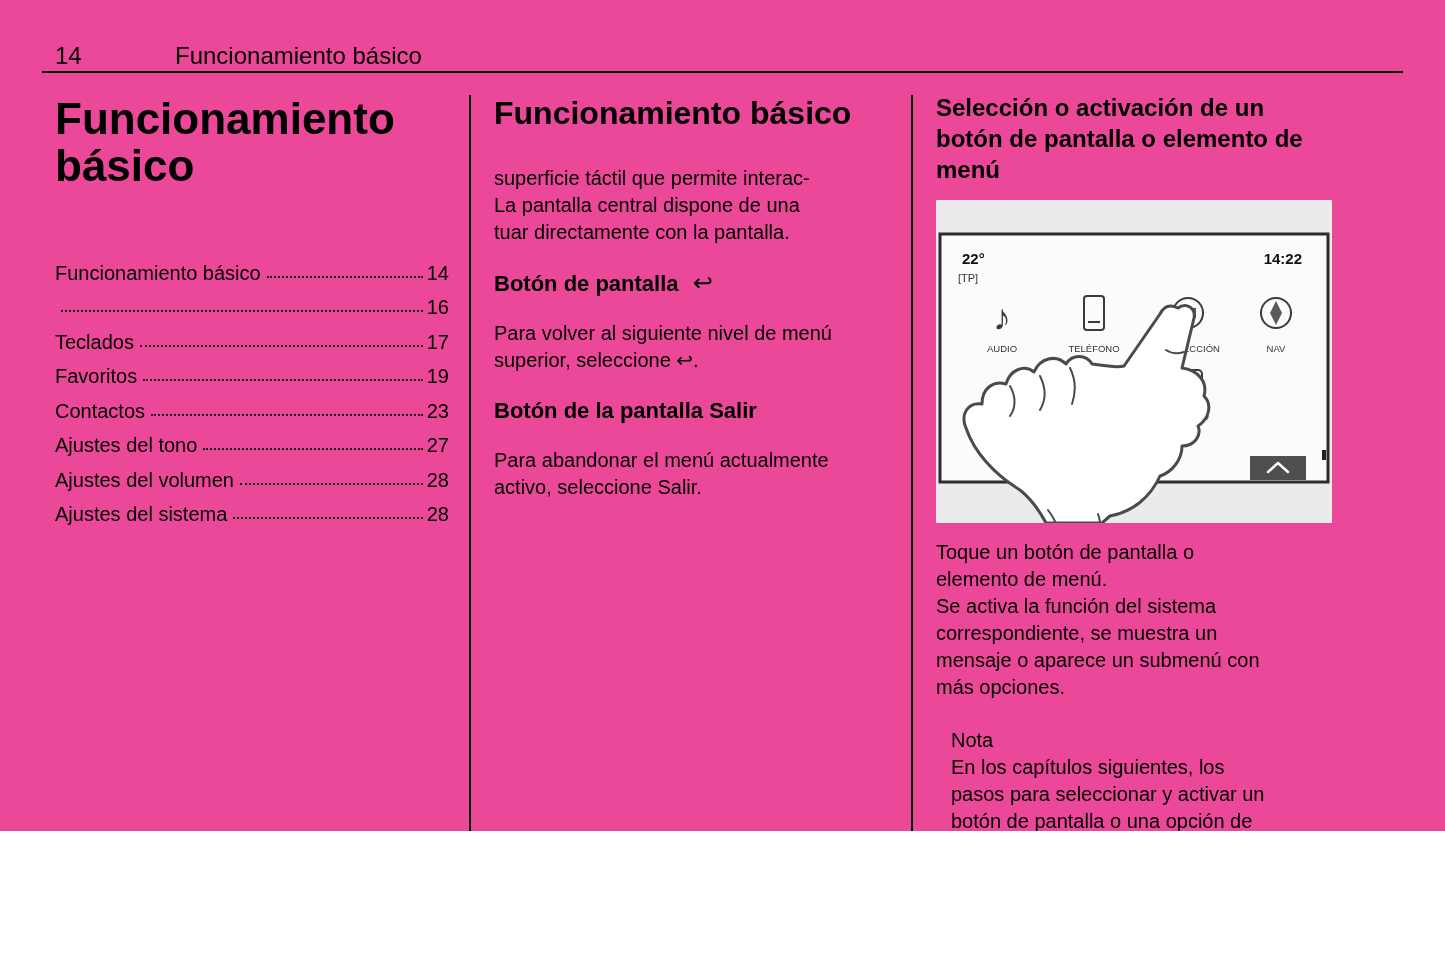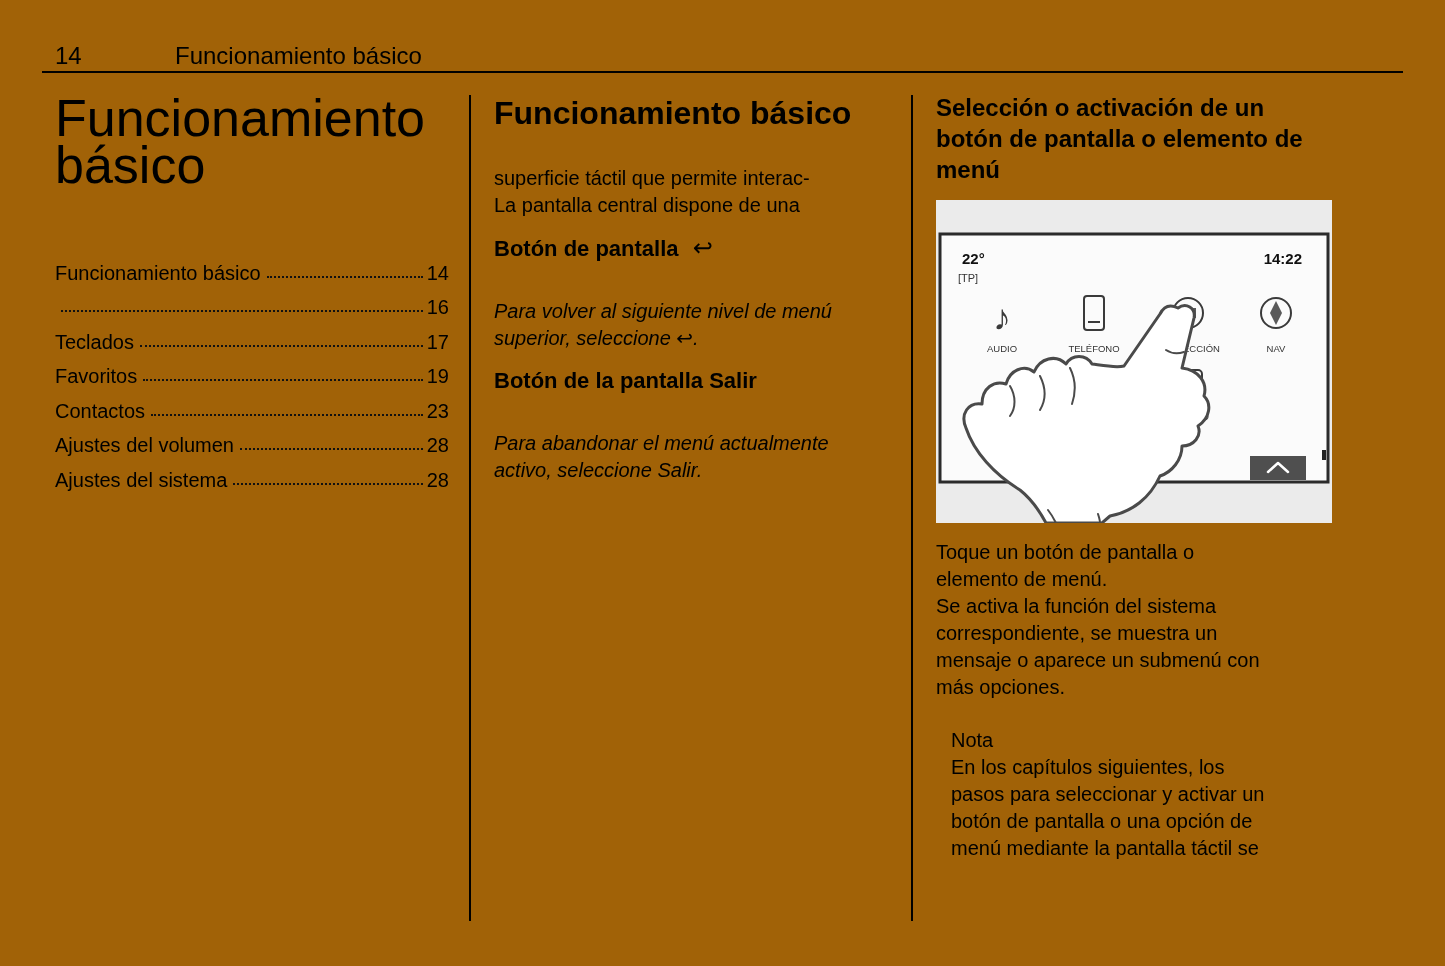--- a/index.html
+++ b/index.html
@@ -2,52 +2,52 @@
 <html><head>
 <meta charset="utf-8">
 <style>
   * { margin:0; padding:0; box-sizing:border-box; }
   html, body {
     width:1445px; height:966px;
     background:#ffffff;
     font-family:"Liberation Sans","DejaVu Sans",sans-serif;
     color:#000;
   }
-  .page { position:relative; width:1445px; height:966px; overflow:hidden; background:#a16207; }
+  .page { position:relative; width:1445px; height:831px; overflow:hidden; background:#ec4899; }
 
   
   .hdr-num   { position:absolute; left:55px;  top:42px; font-size:24px; }
   .hdr-title { position:absolute; left:175px; top:42px; font-size:24px; }
   .hdr-rule  { position:absolute; left:42px;  top:71px; width:1361px; height:2px; background:#000; }
 
   
   .vdiv { position:absolute; top:95px; width:2px; height:826px; background:#000; }
   .vdiv.d1 { left:469px; }
   .vdiv.d2 { left:911px; }
 
   
   .col { position:absolute; top:95px; }
   .col-left  { left:55px;  width:394px; }
   .col-mid   { left:494px; width:398px; }
   .col-right { left:936px; width:396px; top:92px; }
 
   
-  .big-title { font-size:52px; font-weight:normal; line-height:47px; }
+  .big-title { font-size:44px; font-weight:bold; line-height:47px; }
   .toc { margin-top:64px; font-size:20px; }
   .toc-row { display:flex; align-items:flex-end; height:34.5px; }
   .toc-label { white-space:nowrap; line-height:30px; }
   .toc-leader { flex:1 1 auto; border-bottom:2.5px dotted #111; margin:0 4px 10px 6px; min-width:12px; }
   .toc-page { white-space:nowrap; line-height:30px; }
 
   
   .mid-heading { font-size:32px; font-weight:bold; line-height:36px; margin-bottom:34px; }
   .body-line { font-size:20px; line-height:27px; }
-  .subhead { font-size:22px; font-weight:bold; line-height:26px; margin-top:16px; }
+  .subhead { font-size:22px; font-weight:bold; line-height:26px; margin-top:24px; }
   .subhead .back-glyph { font-weight:normal; font-size:24px; margin-left:8px; }
-  .para { margin-top:36px;font-style:italic; }
+  .para { margin-top:23px; }
 
   
   .right-heading { font-size:24px; font-weight:bold; line-height:31px; }
   .illustration { display:block; margin-top:15px; width:396px; height:323px; }
   .r-para1 { margin-top:16px; }
   .r-para2 { }
   .note-block { margin-top:26px; padding-left:15px; }
 
   
   svg text { font-family:"Liberation Sans","DejaVu Sans",sans-serif; fill:#111; }
@@ -100,38 +100,44 @@
         <span class="toc-label">Favoritos</span>
         <span class="toc-leader"></span>
         <span class="toc-page">19</span>
       </div>
       <div class="toc-row">
         <span class="toc-label">Contactos</span>
         <span class="toc-leader"></span>
         <span class="toc-page">23</span>
       </div>
       <div class="toc-row">
+        <span class="toc-label">Ajustes del tono</span>
+        <span class="toc-leader"></span>
+        <span class="toc-page">27</span>
+      </div>
+      <div class="toc-row">
         <span class="toc-label">Ajustes del volumen</span>
         <span class="toc-leader"></span>
         <span class="toc-page">28</span>
       </div>
       <div class="toc-row">
         <span class="toc-label">Ajustes del sistema</span>
         <span class="toc-leader"></span>
         <span class="toc-page">28</span>
       </div>
     </div>
   </div>
 
   <div class="col col-mid">
     <div class="mid-heading">Funcionamiento básico</div>
 
     <div>
       <div class="body-line">superficie táctil que permite interac-</div>
       <div class="body-line">La pantalla central dispone de una</div>
+      <div class="body-line">tuar directamente con la pantalla.</div>
     </div>
 
     <div class="subhead">
       <span>Botón de pantalla</span>
       <span class="back-glyph">↩</span>
     </div>
     <div class="para">
       <div class="body-line">Para volver al siguiente nivel de menú</div>
       <div class="body-line">superior, seleccione ↩.</div>
     </div>

